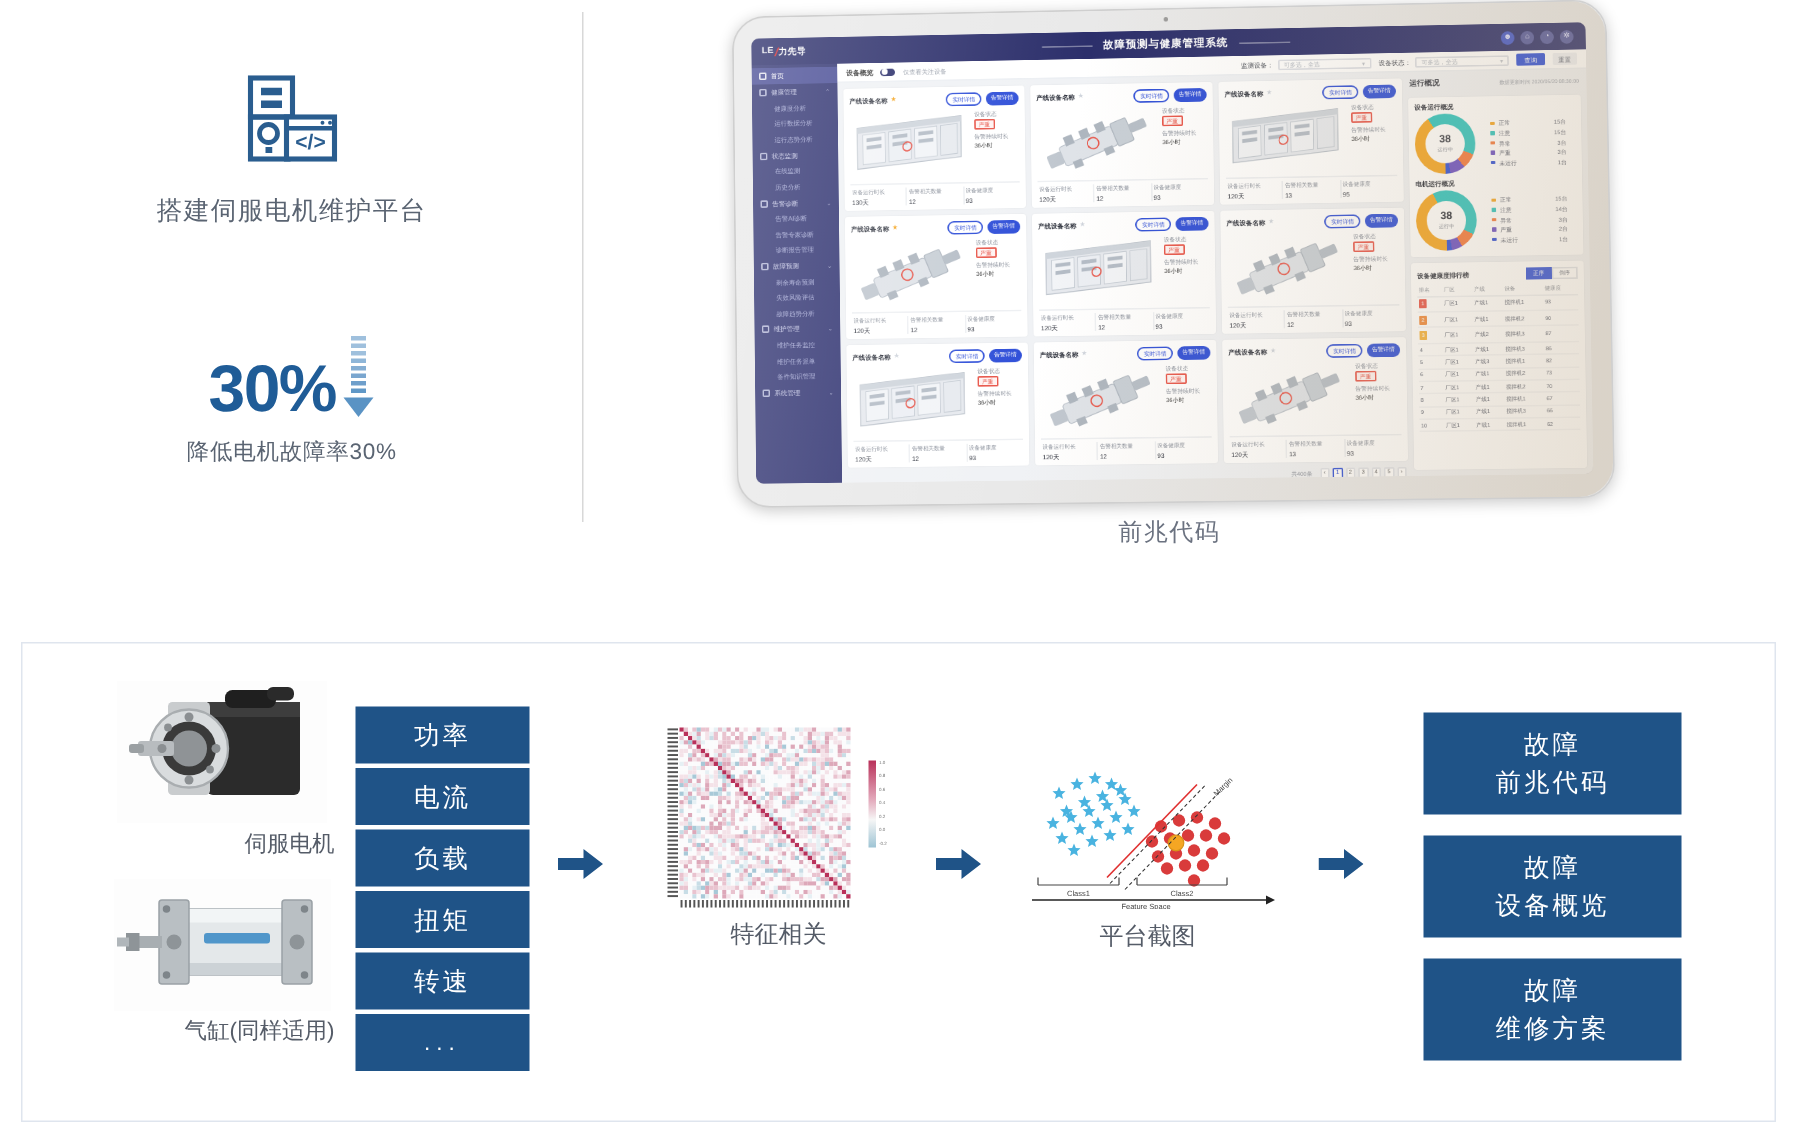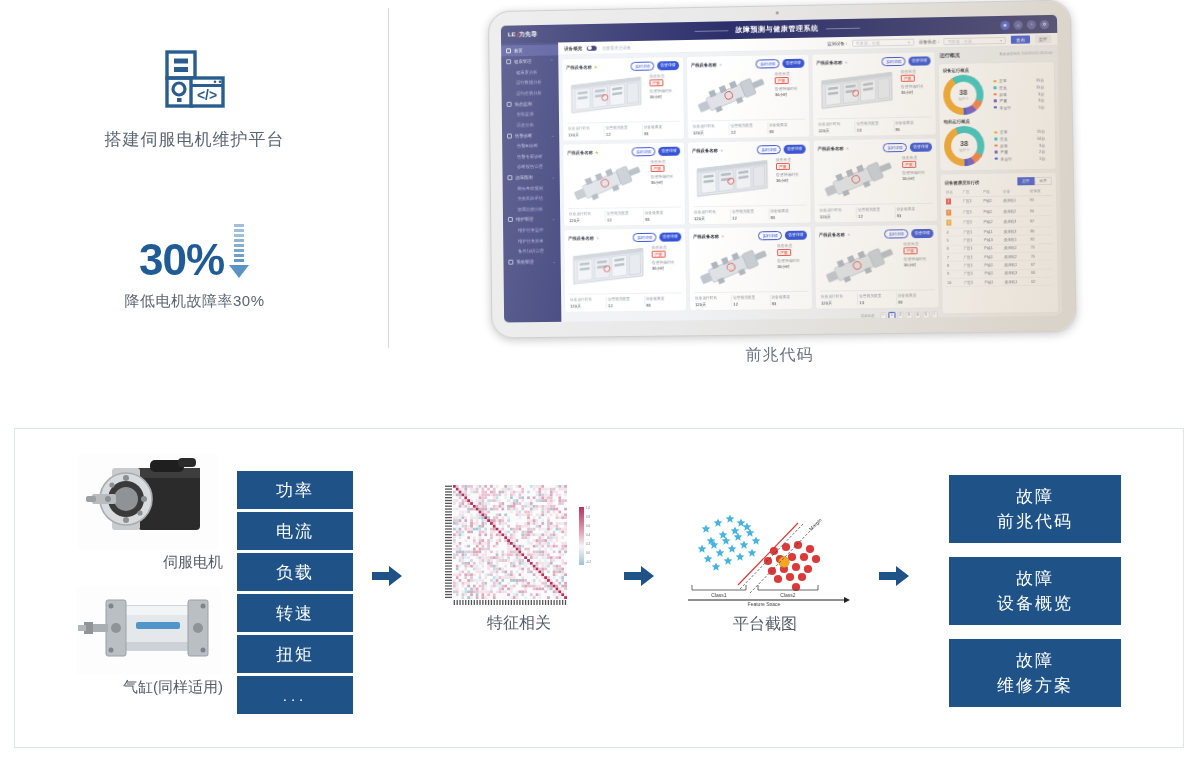--- a/index.html
+++ b/index.html
@@ -1020,22 +1020,22 @@
             <rect x="2" y="39" width="8" height="6" fill="#b0b6ba"></rect>
           </svg>
           <div class="eq-cap">气缸(同样适用)</div>
         </div>
       </div>
 
       <div class="sig-col" id="signals">
           <div class="sig-box">功率</div>
           <div class="sig-box">电流</div>
           <div class="sig-box">负载</div>
+          <div class="sig-box">扭矩</div>
           <div class="sig-box">转速</div>
-          <div class="sig-box">扭矩</div>
           <div class="sig-box dots">...</div>
         </div>
 
       <div class="arrow" style="left:355px; top:132px;">
         <svg viewBox="0 0 30 24">
           <polygon points="0,8 17,8 17,2 30,12 17,22 17,16 0,16" fill="#1f5387"></polygon>
         </svg>
       </div>
 
       <div class="mid-fig" style="left:404px; top:48px; width:200px;">

